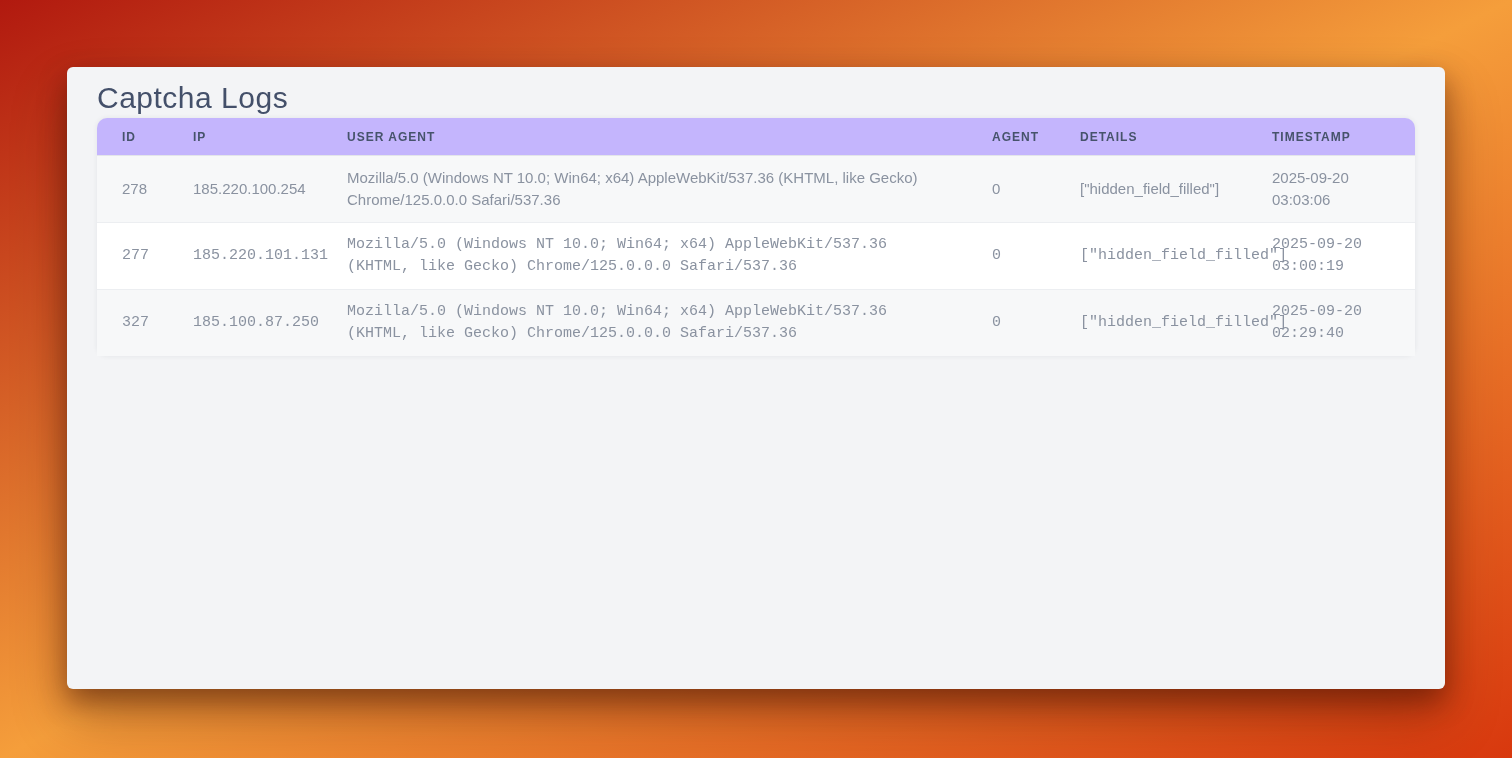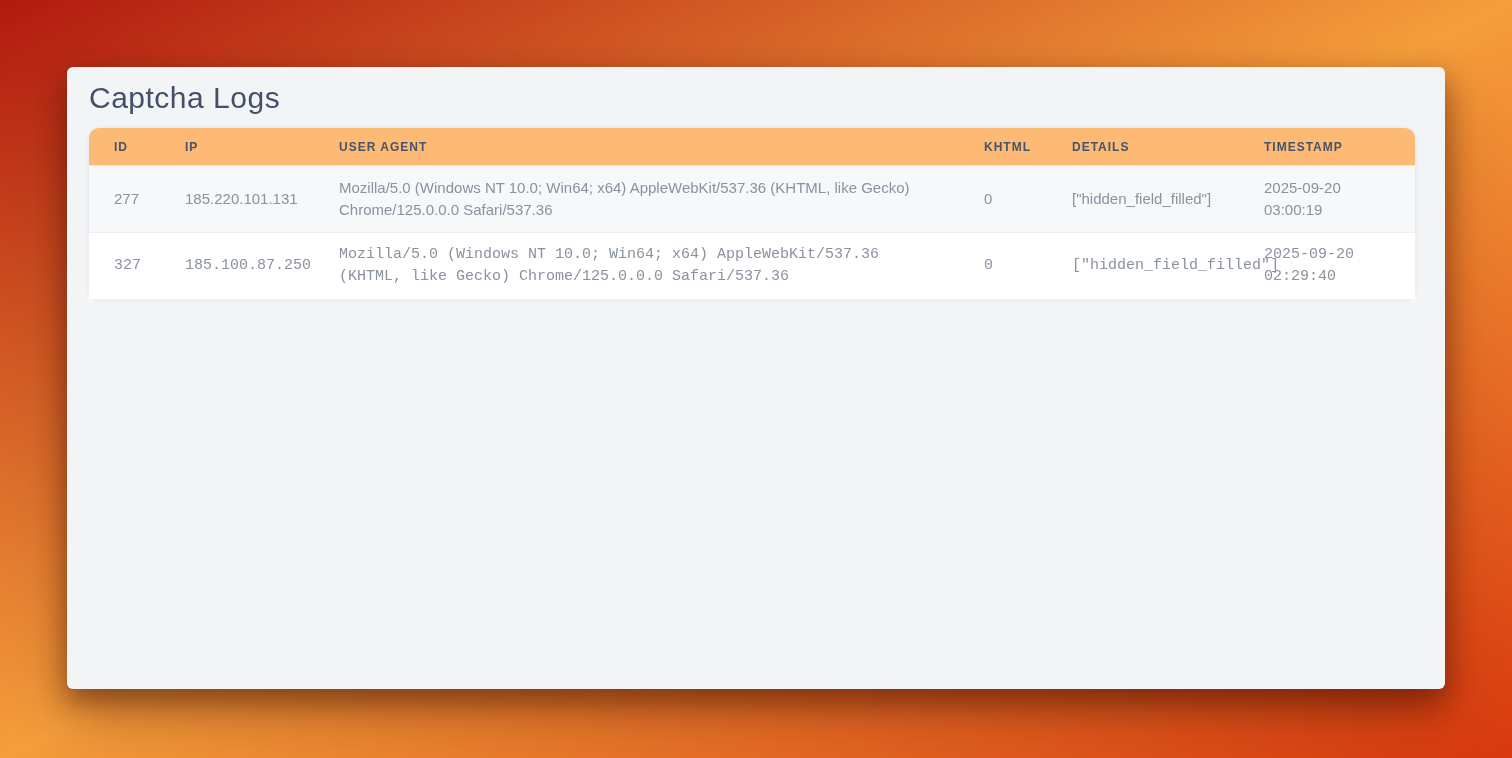--- a/index.html
+++ b/index.html
@@ -17,36 +17,36 @@
   }
 
   .card {
     position: absolute;
     left: 67px;
     top: 67px;
     width: 1378px;
     height: 622px;
     background: #f3f4f6;
     border-radius: 6px;
-    padding: 16px 30px 0 22px;
+    padding: 16px 30px 0 30px;
     overflow: hidden;
     box-shadow: 0 12px 28px rgba(60, 12, 0, 0.45), 0 28px 55px rgba(60, 12, 0, 0.30);
   }
 
   .page-title {
     font-size: 30px;
     line-height: 30px;
     font-weight: 500;
     color: #44506a;
     letter-spacing: 0.5px;
   }
 
   .table-wrap {
-    margin-top: 15px;
-    background: #fdba74;
+    margin-top: 5px;
+    background: #c4b5fd;
     border-radius: 10px;
     box-shadow: 0 0 5px rgba(40, 50, 70, 0.08);
   }
 
   table {
     width: 100%;
     border-collapse: collapse;
     table-layout: fixed;
   }
 
@@ -98,26 +98,34 @@
         <col style="width:645px">
         <col style="width:88px">
         <col style="width:192px">
         <col>
       </colgroup>
       <thead>
         <tr>
             <th>ID</th>
             <th>IP</th>
             <th>USER AGENT</th>
-            <th>KHTML</th>
+            <th>AGENT</th>
             <th>DETAILS</th>
             <th>TIMESTAMP</th>
           </tr>
       </thead>
       <tbody>
+          <tr>
+            <td>278</td>
+            <td>185.220.100.254</td>
+            <td>Mozilla/5.0 (Windows NT 10.0; Win64; x64) AppleWebKit/537.36 (KHTML, like Gecko) Chrome/125.0.0.0 Safari/537.36</td>
+            <td>0</td>
+            <td>["hidden_field_filled"]</td>
+            <td>2025-09-20 03:03:06</td>
+          </tr>
           <tr>
             <td>277</td>
             <td>185.220.101.131</td>
             <td>Mozilla/5.0 (Windows NT 10.0; Win64; x64) AppleWebKit/537.36 (KHTML, like Gecko) Chrome/125.0.0.0 Safari/537.36</td>
             <td>0</td>
             <td>["hidden_field_filled"]</td>
             <td>2025-09-20 03:00:19</td>
           </tr>
           <tr>
             <td>327</td>

